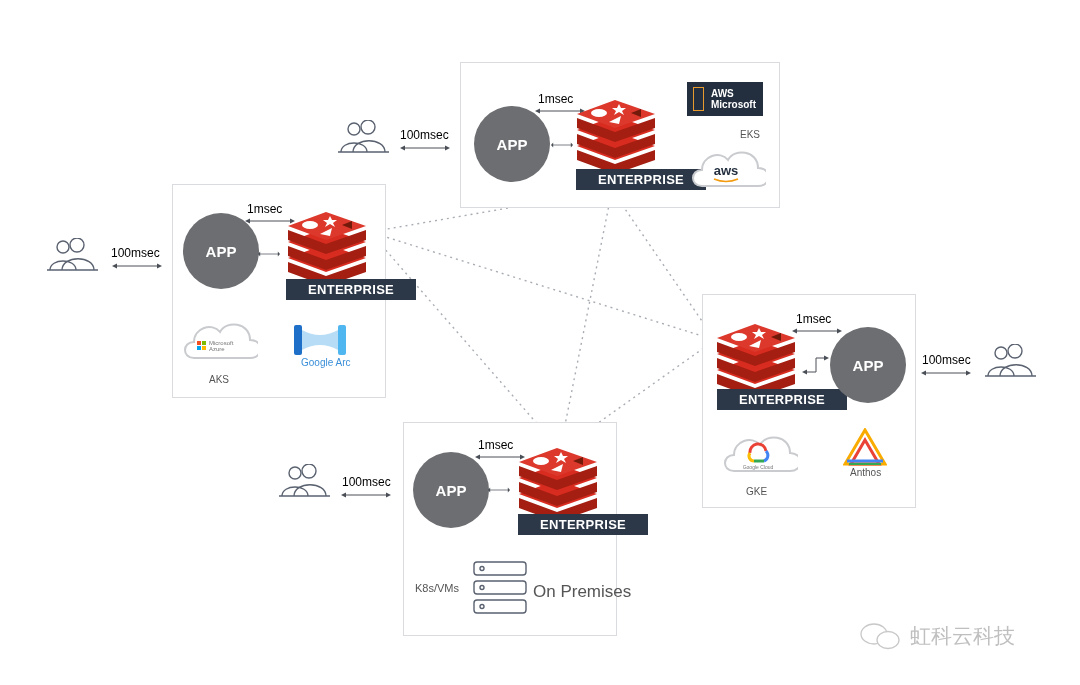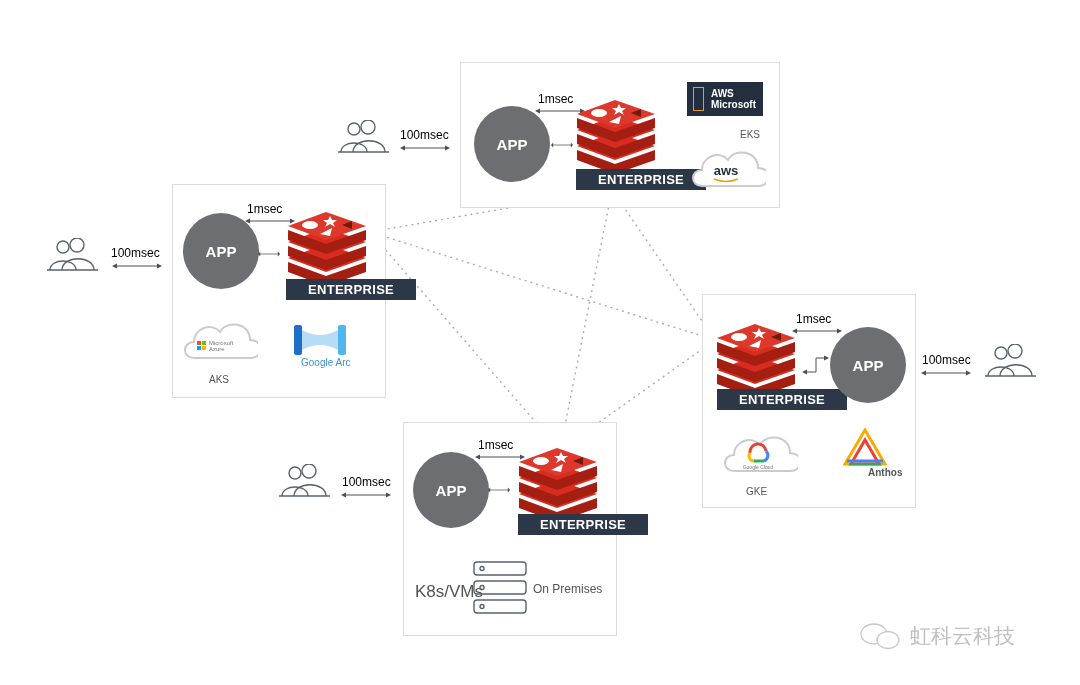--- a/index.html
+++ b/index.html
@@ -161,21 +161,21 @@
   <path d="M44 36 L34 36" stroke="#34a853" stroke-width="3" fill="none"></path>
   <path d="M34 36 A5 5 0 0 1 30 28" stroke="#fbbc05" stroke-width="3" fill="none"></path>
   <text x="38" y="44" text-anchor="middle" font-size="5" fill="#777" font-family="Liberation Sans, sans-serif">Google Cloud</text>
 </svg>
 <svg class="abs" style="left:843px;top:428px" width="44" height="38">
   <polygon points="22,2 42,36 2,36" fill="none" stroke="#f9ab00" stroke-width="3"></polygon>
   <polygon points="22,12 36,36 8,36" fill="none" stroke="#ea4335" stroke-width="3"></polygon>
   <line x1="4" y1="33" x2="40" y2="33" stroke="#4285f4" stroke-width="3"></line>
   <line x1="6" y1="36" x2="38" y2="36" stroke="#34a853" stroke-width="2"></line>
 </svg>
-<div class="caption" style="left:868px;top:467px;font-weight:bold;">Anthos</div>
+<div class="caption" style="left:850px;top:467px;">Anthos</div>
 <div class="caption" style="left:746px;top:486px;">GKE</div>
 
 <div class="region" style="left:403px;top:422px;width:212px;height:212px;"></div>
 <svg class="abs" style="left:278px;top:464px" width="56" height="36">
     <use href="#users"></use>
   </svg>
 <div class="latency" style="left:342px;top:475px;">100msec</div>
 <svg class="abs" style="left:341px;top:491px" width="52" height="8">
     <use href="#harrow"></use>
   </svg>
@@ -186,30 +186,30 @@
   </svg>
 <svg class="abs" style="left:488px;top:486px" width="22" height="8">
     <g transform="scale(0.44,1)">
       <use href="#harrow"></use>
     </g>
   </svg>
 <svg class="abs" style="left:515px;top:448px" width="86" height="74">
     <use href="#redis"></use>
   </svg>
 <div class="badge" style="left:518px;top:514px;">ENTERPRISE</div>
-<div class="caption" style="left:415px;top:582px;font-size:17px;">K8s/VMs</div>
+<div class="caption" style="left:415px;top:582px;font-size:11px;">K8s/VMs</div>
 <svg class="abs" style="left:472px;top:560px" width="56" height="56">
   <g fill="none" stroke="#5a6270" stroke-width="1.4">
     <rect x="2" y="2" width="52" height="13" rx="3"></rect>
       <circle cx="10" cy="8.5" r="2"></circle>
     <rect x="2" y="21" width="52" height="13" rx="3"></rect>
       <circle cx="10" cy="27.5" r="2"></circle>
     <rect x="2" y="40" width="52" height="13" rx="3"></rect>
       <circle cx="10" cy="46.5" r="2"></circle>
   </g>
 </svg>
-<div class="caption" style="left:533px;top:582px;font-size:12px;">On Premises</div>
+<div class="caption" style="left:533px;top:582px;font-size:17px;">On Premises</div>
 
 <svg class="abs" style="left:858px;top:622px" width="48" height="30">
   <ellipse cx="16" cy="12" rx="13" ry="10" fill="none" stroke="#c8c8c8" stroke-width="1.3"></ellipse>
   <ellipse cx="30" cy="18" rx="11" ry="8.5" fill="#fff" stroke="#c8c8c8" stroke-width="1.3"></ellipse>
 </svg>
 <div class="watermark" style="left:910px;top:622px;">虹科云科技</div>
 
 </body></html>

